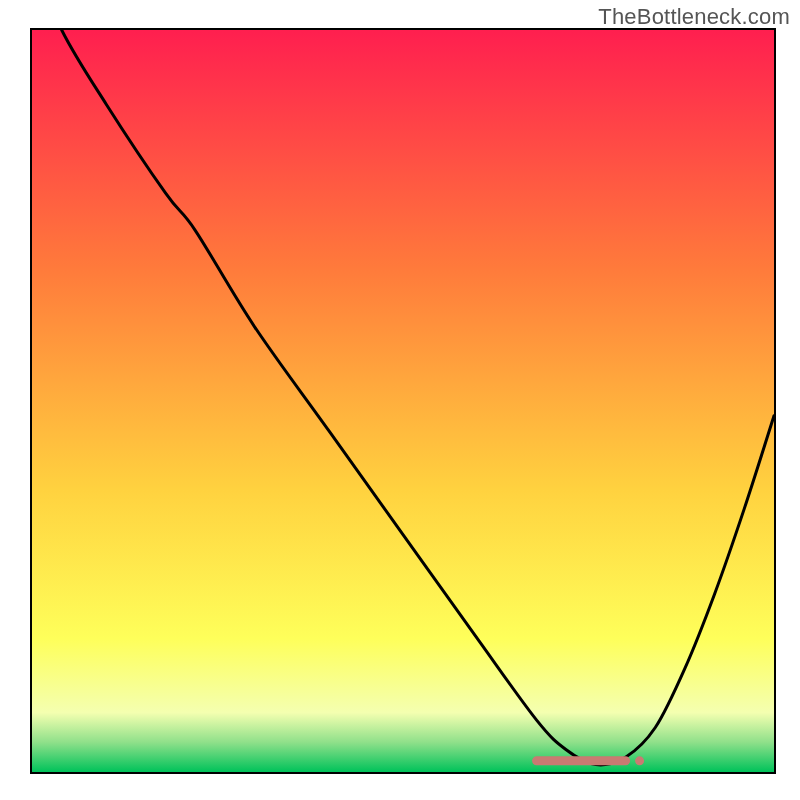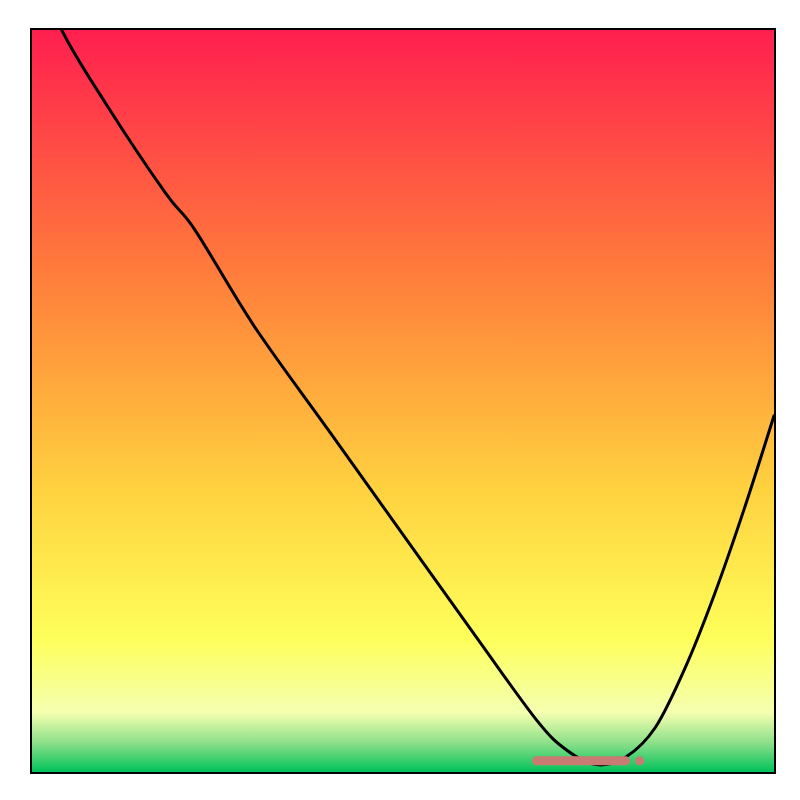--- a/index.html
+++ b/index.html
@@ -33,20 +33,21 @@
     border: 2px solid #000;
   }
   svg {
     display: block;
   }
 </style>
 </head>
 <body>
 
 <div class="chart-wrap">
+  <div class="watermark">TheBottleneck.com</div>
 
   <div class="plot-area">
     <svg id="plot-svg" viewBox="0 0 742 742" width="742" height="742">
       <defs>
         <linearGradient id="bg-grad" x1="0" y1="0" x2="0" y2="1">
           <stop id="g0" offset="0%" stop-color="#ff1f4f"></stop>
           <stop id="g1" offset="32%" stop-color="#ff7a3b"></stop>
           <stop id="g2" offset="62%" stop-color="#ffd23f"></stop>
           <stop id="g3" offset="82%" stop-color="#feff5a"></stop>
           <stop id="g4" offset="92%" stop-color="#f4ffb0"></stop>

